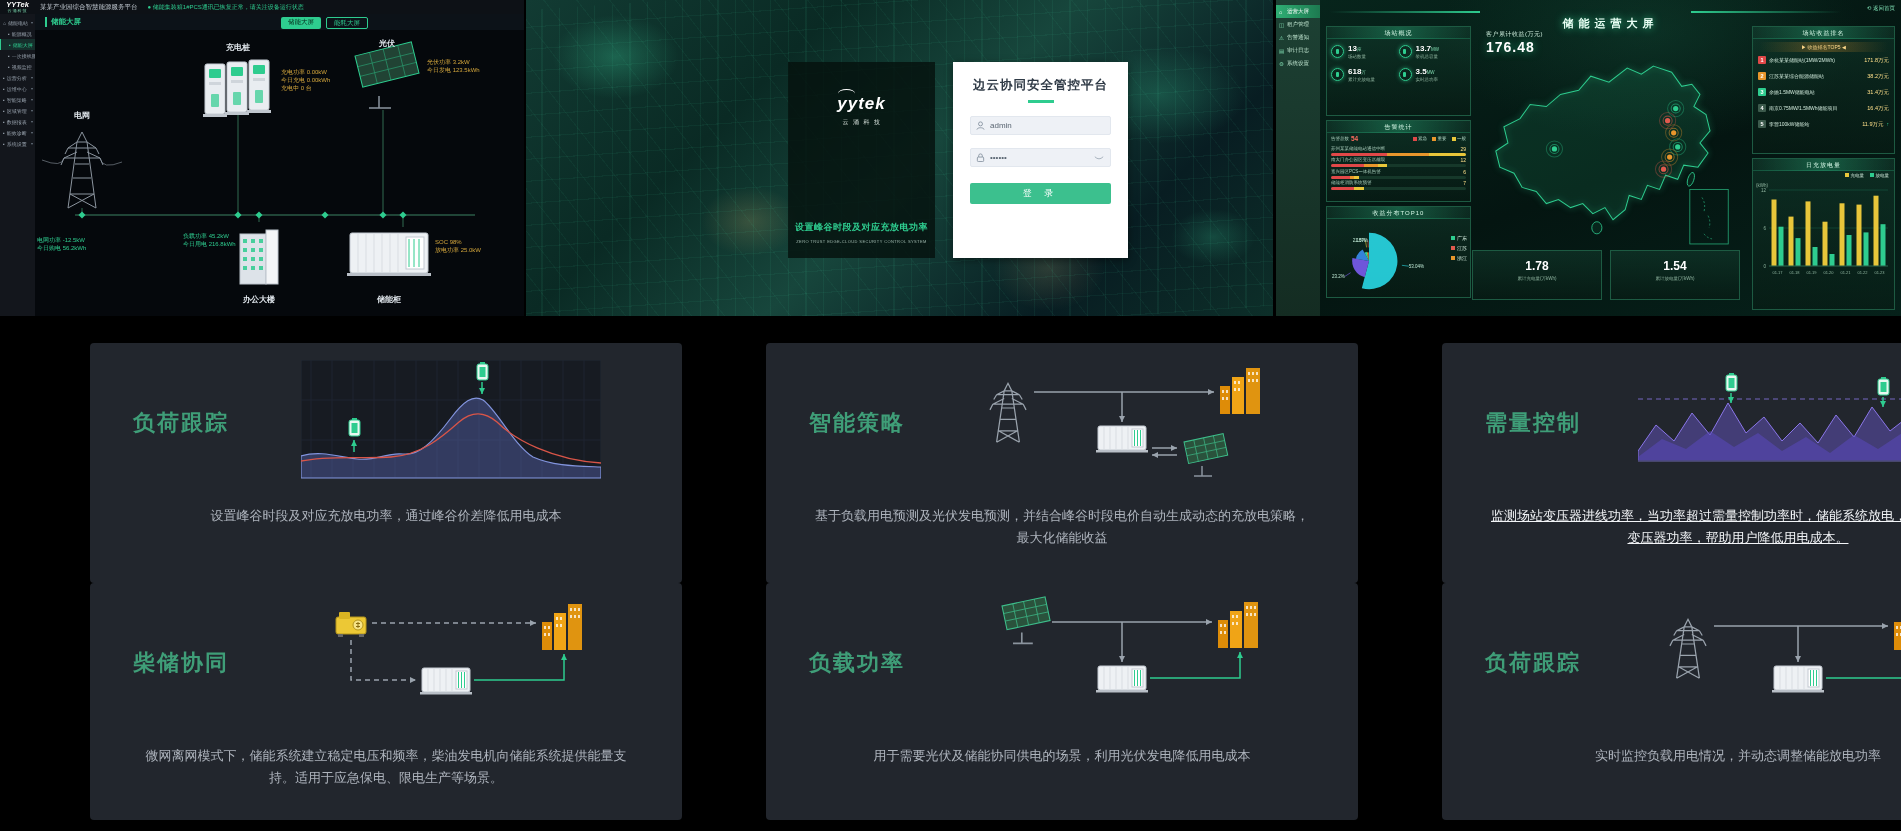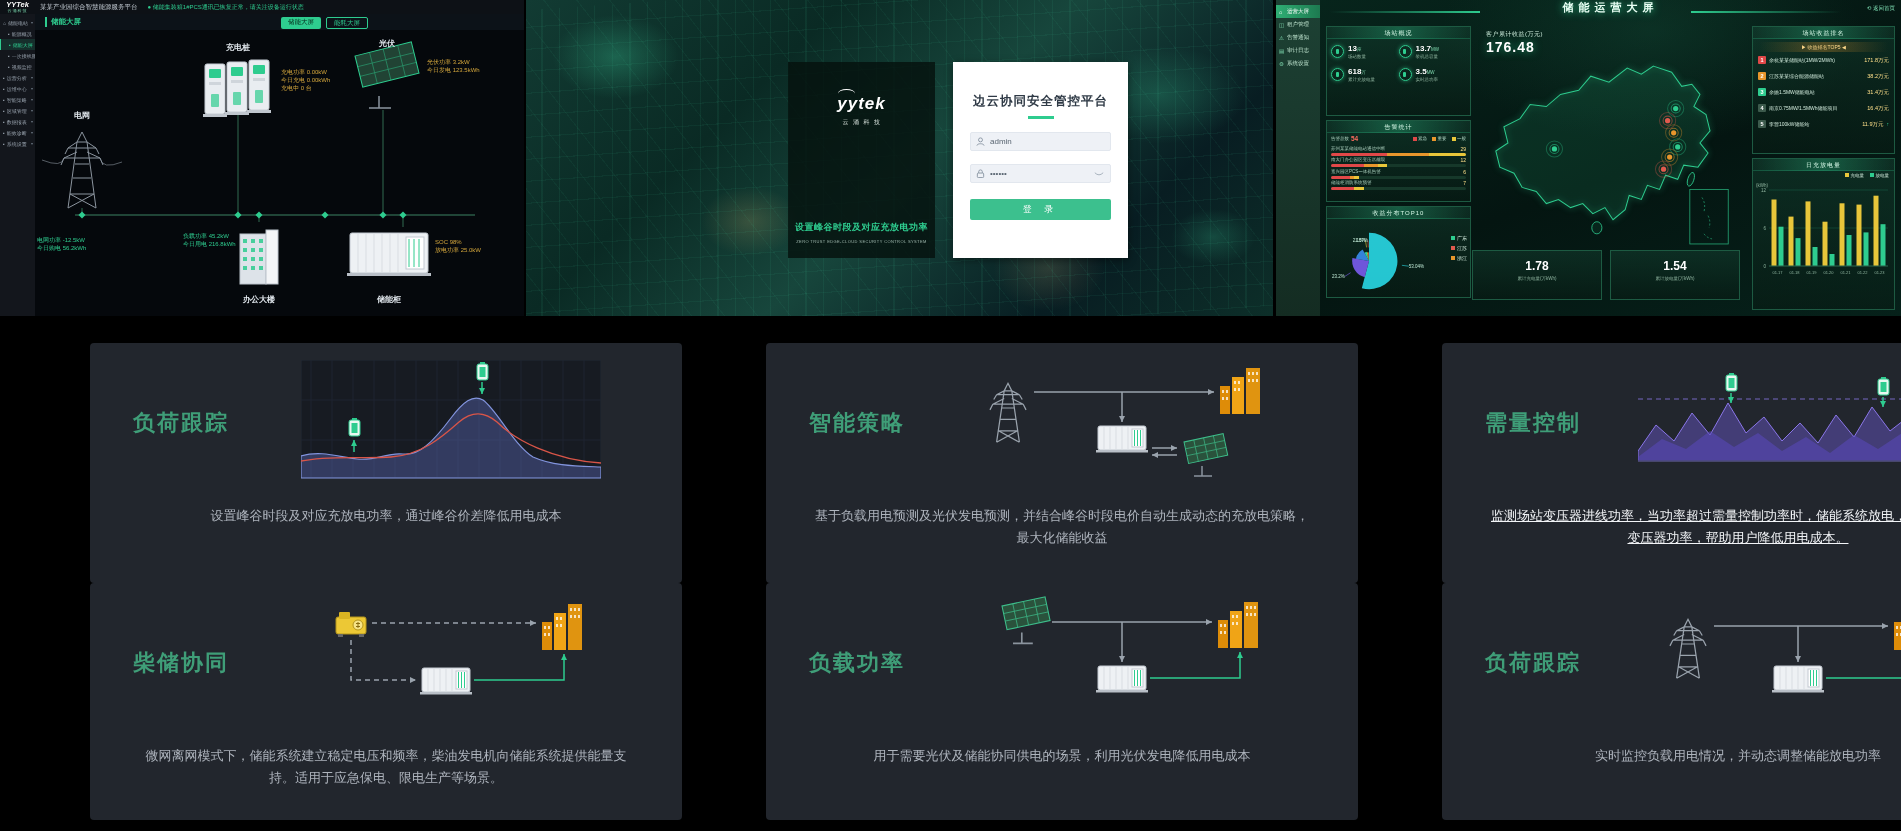--- a/index.html
+++ b/index.html
@@ -44,38 +44,38 @@
  transform:skewY(-4deg) scale(1.1)}
 .lg-grid2{position:absolute;inset:0;background:
  repeating-linear-gradient(52deg,rgba(64,224,168,.05) 0 1px,transparent 1px 26px)}
 .lg-dark{position:absolute;left:262px;top:62px;width:147px;height:196px;background:rgba(5,17,13,.82);display:flex;flex-direction:column;align-items:center}
 .lg-logo{margin-top:32px;color:#fff;font-size:17px;font-weight:bold;font-style:italic;position:relative;letter-spacing:1px}
 .lg-logo:before{content:"";position:absolute;left:1px;top:-5px;width:17px;height:8px;border-top:1.5px solid #fff;border-radius:50%}
 .lg-sub{color:#d8e2dd;font-size:6px;letter-spacing:4.5px;margin-top:4px;padding-left:4px}
 .lg-slogan{margin-top:auto;margin-bottom:14px;text-align:center;width:160px}
 .lg-slogan-cn{color:#2ecc8f;font-size:9px;font-weight:bold;letter-spacing:.5px;white-space:nowrap}
 .lg-slogan-en{color:#9fb8ae;font-size:4px;letter-spacing:.4px;margin-top:5px}
-.lg-card{position:absolute;left:427px;top:62px;width:175px;height:196px;background:#fff;box-shadow:0 2px 8px rgba(0,0,0,.45);padding-top:31px}
+.lg-card{position:absolute;left:427px;top:62px;width:175px;height:196px;background:#fff;box-shadow:0 2px 8px rgba(0,0,0,.45);padding-top:15px}
 .lg-title{font-size:12.5px;font-weight:bold;color:#2f3a46;text-align:center;letter-spacing:1px;white-space:nowrap}
 .lg-underline{width:26px;height:3px;background:#2ecc8f;margin:6px auto 0}
 .lg-input{width:141px;height:19px;margin:13px auto 0;background:#eef1f6;border:1px solid #e2e7ee;border-radius:2px;display:flex;align-items:center;font-size:8px;color:#5a6672}
 .lg-input svg{margin:0 5px}
 .lg-btn{width:141px;height:21px;margin:16px auto 0;background:#3cc08e;color:#fff;font-size:9px;letter-spacing:5px;text-align:center;line-height:21px;border-radius:2px;cursor:pointer}
 
 
 #big{left:1276px;width:625px;background:
  radial-gradient(300px 160px at 60% 10%,rgba(30,110,80,.25),transparent 70%),
  linear-gradient(160deg,#07251c,#041511 55%,#06211a)}
 .bs-side{position:absolute;left:0;top:0;width:44px;height:316px;background:linear-gradient(#1d4134,#142c22);padding-top:5px;z-index:3}
 .bs-sitem{height:13px;display:flex;align-items:center;gap:2px;padding-left:3px;font-size:5.5px;color:#bfe4cf;white-space:nowrap}
 .bs-sitem .ico{font-size:5.5px;width:6px;color:#7fd8ae}
 .bs-sitem.active{background:linear-gradient(90deg,#2fae74,#1d7a50);color:#fff}
 .bs-sitem.active .ico{color:#fff}
 .bs-head{position:absolute;left:44px;top:0;width:581px;height:22px;z-index:2}
-.bs-title{position:absolute;left:0;right:0;top:0;text-align:center;font-size:11px;font-weight:bold;color:#eafff5;letter-spacing:5px;text-shadow:0 0 8px rgba(46,204,143,.9)}
+.bs-title{position:absolute;left:0;right:0;top:16px;text-align:center;font-size:11px;font-weight:bold;color:#eafff5;letter-spacing:5px;text-shadow:0 0 8px rgba(46,204,143,.9)}
 .bs-hline{position:absolute;top:11px;height:2px;background:linear-gradient(90deg,transparent,#2ecc8f);width:150px}
 .bs-hline.l{left:10px}
 .bs-hline.r{right:60px;background:linear-gradient(270deg,transparent,#2ecc8f)}
 .bs-back{position:absolute;right:6px;top:5px;font-size:5.5px;color:#7fe0b4;cursor:pointer}
 .bs-panel{position:absolute;border:1px solid #1d5a42;background:linear-gradient(180deg,rgba(24,74,56,.4),rgba(8,28,20,.55))}
 .bs-ptitle{height:12px;text-align:center;font-size:6px;color:#d5f7e6;line-height:12px;letter-spacing:1px;background:linear-gradient(90deg,transparent,rgba(46,204,143,.3),transparent);border-bottom:1px solid rgba(46,204,143,.25)}
 #bs-overview{left:50px;top:26px;width:145px;height:90px}
 .bs-stats{display:grid;grid-template-columns:1fr 1fr;padding:5px 4px;row-gap:8px}
 .bs-stat{display:flex;align-items:center;gap:4px}
 .bs-ring{width:13px;height:13px;border:1.5px solid #2ecc8f;border-radius:50%;position:relative;flex:none;box-shadow:0 0 4px rgba(46,204,143,.6)}

